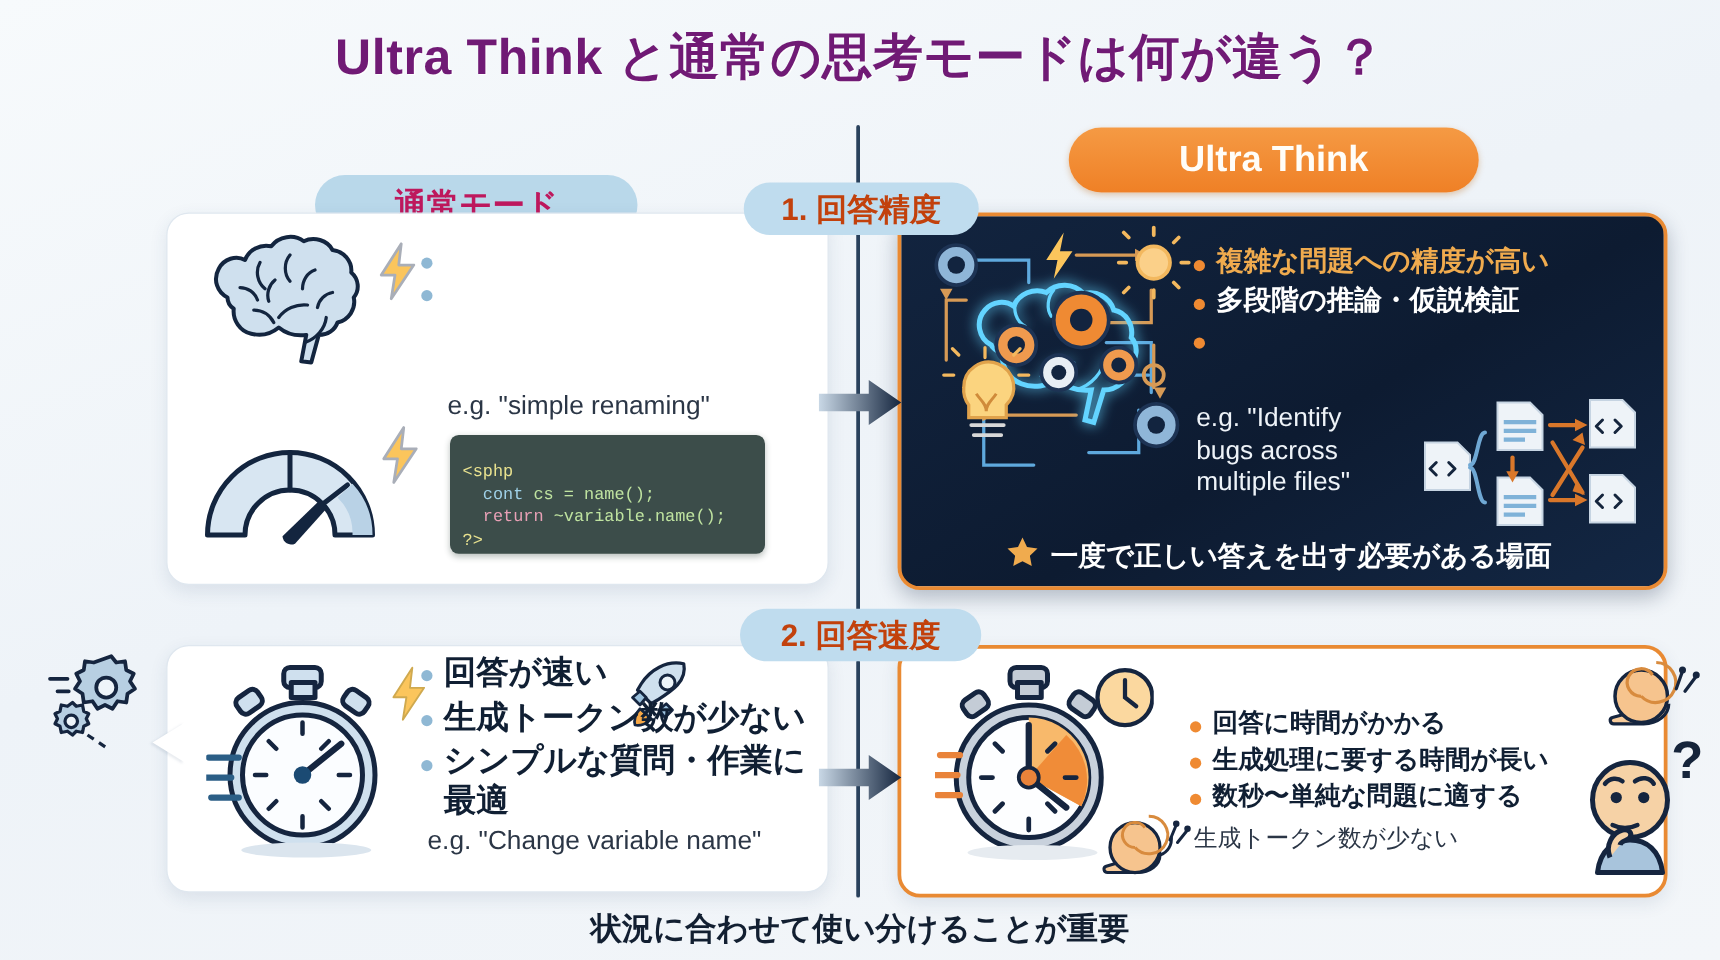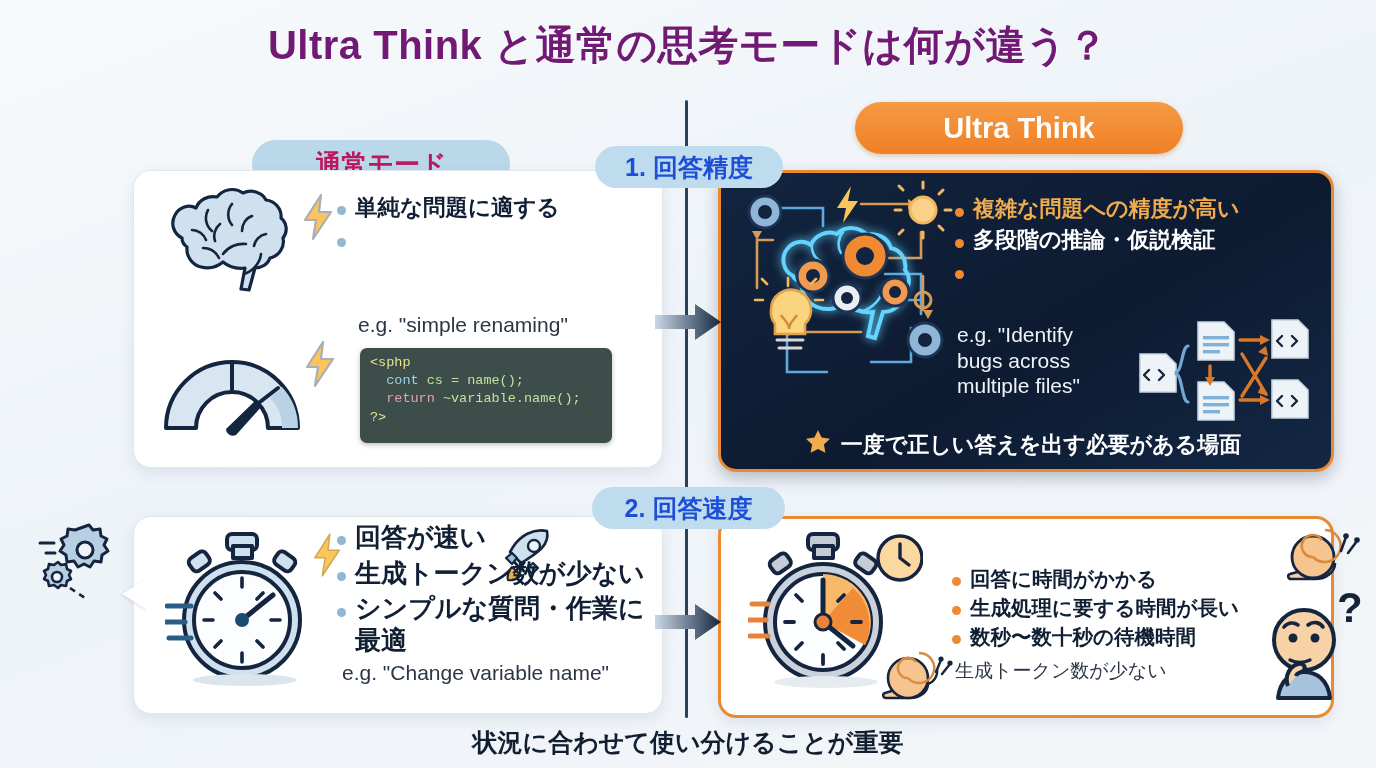--- a/index.html
+++ b/index.html
@@ -25,21 +25,21 @@
     background:#b9d8ea;color:#be185d;font-size:26px;margin-top:36px;
   }
   #pill-ultra{
     left:855px;top:102px;width:328px;height:52px;
     background:linear-gradient(180deg,#f59a44 0%,#ef8026 100%);
     color:#fffdf8;font-size:29px;
     box-shadow:0 2px 5px rgba(190,110,30,.35);
   }
   
   .chip{
-    position:absolute;border-radius:22px;background:#bfdcee;color:#1d4ed8;
+    position:absolute;border-radius:22px;background:#bfdcee;color:#c2410c;
     font-weight:bold;font-size:25px;display:flex;align-items:center;
     justify-content:center;z-index:7;
   }
   #chip-1{left:595px;top:146px;width:188px;height:42px;}
   #chip-2{left:592px;top:487px;width:193px;height:42px;}
   
   .divider{position:absolute;width:3px;background:#29415c;border-radius:2px;}
   #div-top{left:685px;top:100px;height:50px;}
   #div-mid{left:685px;top:186px;height:304px;}
   #div-bot{left:685px;top:528px;height:190px;}
@@ -90,21 +90,21 @@
 
   .eg{position:absolute;color:#2b3646;font-weight:normal;}
   #eg-tl{left:358px;top:313px;font-size:21px;}
   #eg-tr{left:957px;top:322px;font-size:21px;color:#eef3f8;line-height:1.22;width:200px;}
   #eg-bl{left:342px;top:661px;font-size:21px;}
   #eg-br{left:955px;top:658px;font-size:19px;}
 
   
   #codeblock{
     position:absolute;left:360px;top:348px;width:252px;height:95px;
-    background:#3c4d4a;border-radius:7px;padding:6px 10px;box-sizing:border-box;
+    background:#3c4d4a;border-radius:7px;padding:22px 10px;box-sizing:border-box;
     font-family:"Liberation Mono","DejaVu Sans Mono",monospace;font-size:13.5px;
     line-height:1.35;color:#cfd8d3;white-space:pre;overflow:hidden;
     box-shadow:0 2px 5px rgba(30,50,40,.3);
   }
   .c-tag{color:#e9e28f;}
   .c-kw{color:#9fd1e8;}
   .c-kw2{color:#e8a0b6;}
   .c-fn{color:#bfe3a0;}
 
   
@@ -183,21 +183,20 @@
 
 <div class="bolt" id="bolt-tl2">
   <svg width="36" height="48" viewBox="0 0 36 48">
     <path d="M21 2 5 27h11L13 46 31 19H19z" fill="#fbc55c" stroke="#a9aeb8" stroke-width="2.2" stroke-linejoin="round"></path>
   </svg>
 </div>
 
 <ul class="blist" id="list-tl">
   <li>
     <span class="dot dot-blue"></span>
-    <span class="btxt dark-navy">単純な問題に適する</span>
   </li>
   <li>
     <span class="dot dot-blue"></span>
   </li>
 </ul>
 
 <div class="eg" id="eg-tl">e.g. "simple renaming"</div>
 
 <div id="codeblock"><span class="c-tag">&lt;sphp</span>
   <span class="c-kw">cont</span><span class="c-fn"> cs = name();</span>
@@ -520,19 +519,19 @@
   <li>
     <span class="dot dot-orange"></span>
     <span class="btxt dark-navy">回答に時間がかかる</span>
   </li>
   <li>
     <span class="dot dot-orange"></span>
     <span class="btxt dark-navy">生成処理に要する時間が長い</span>
   </li>
   <li>
     <span class="dot dot-orange"></span>
-    <span class="btxt dark-navy">数秒〜数十秒の待機時間</span>
+    <span class="btxt dark-navy">数秒〜単純な問題に適する</span>
   </li>
 </ul>
 
 <div class="eg" id="eg-br">生成トークン数が少ない</div>
 
 <div id="footer">状況に合わせて使い分けることが重要</div>
 
 </body></html>

